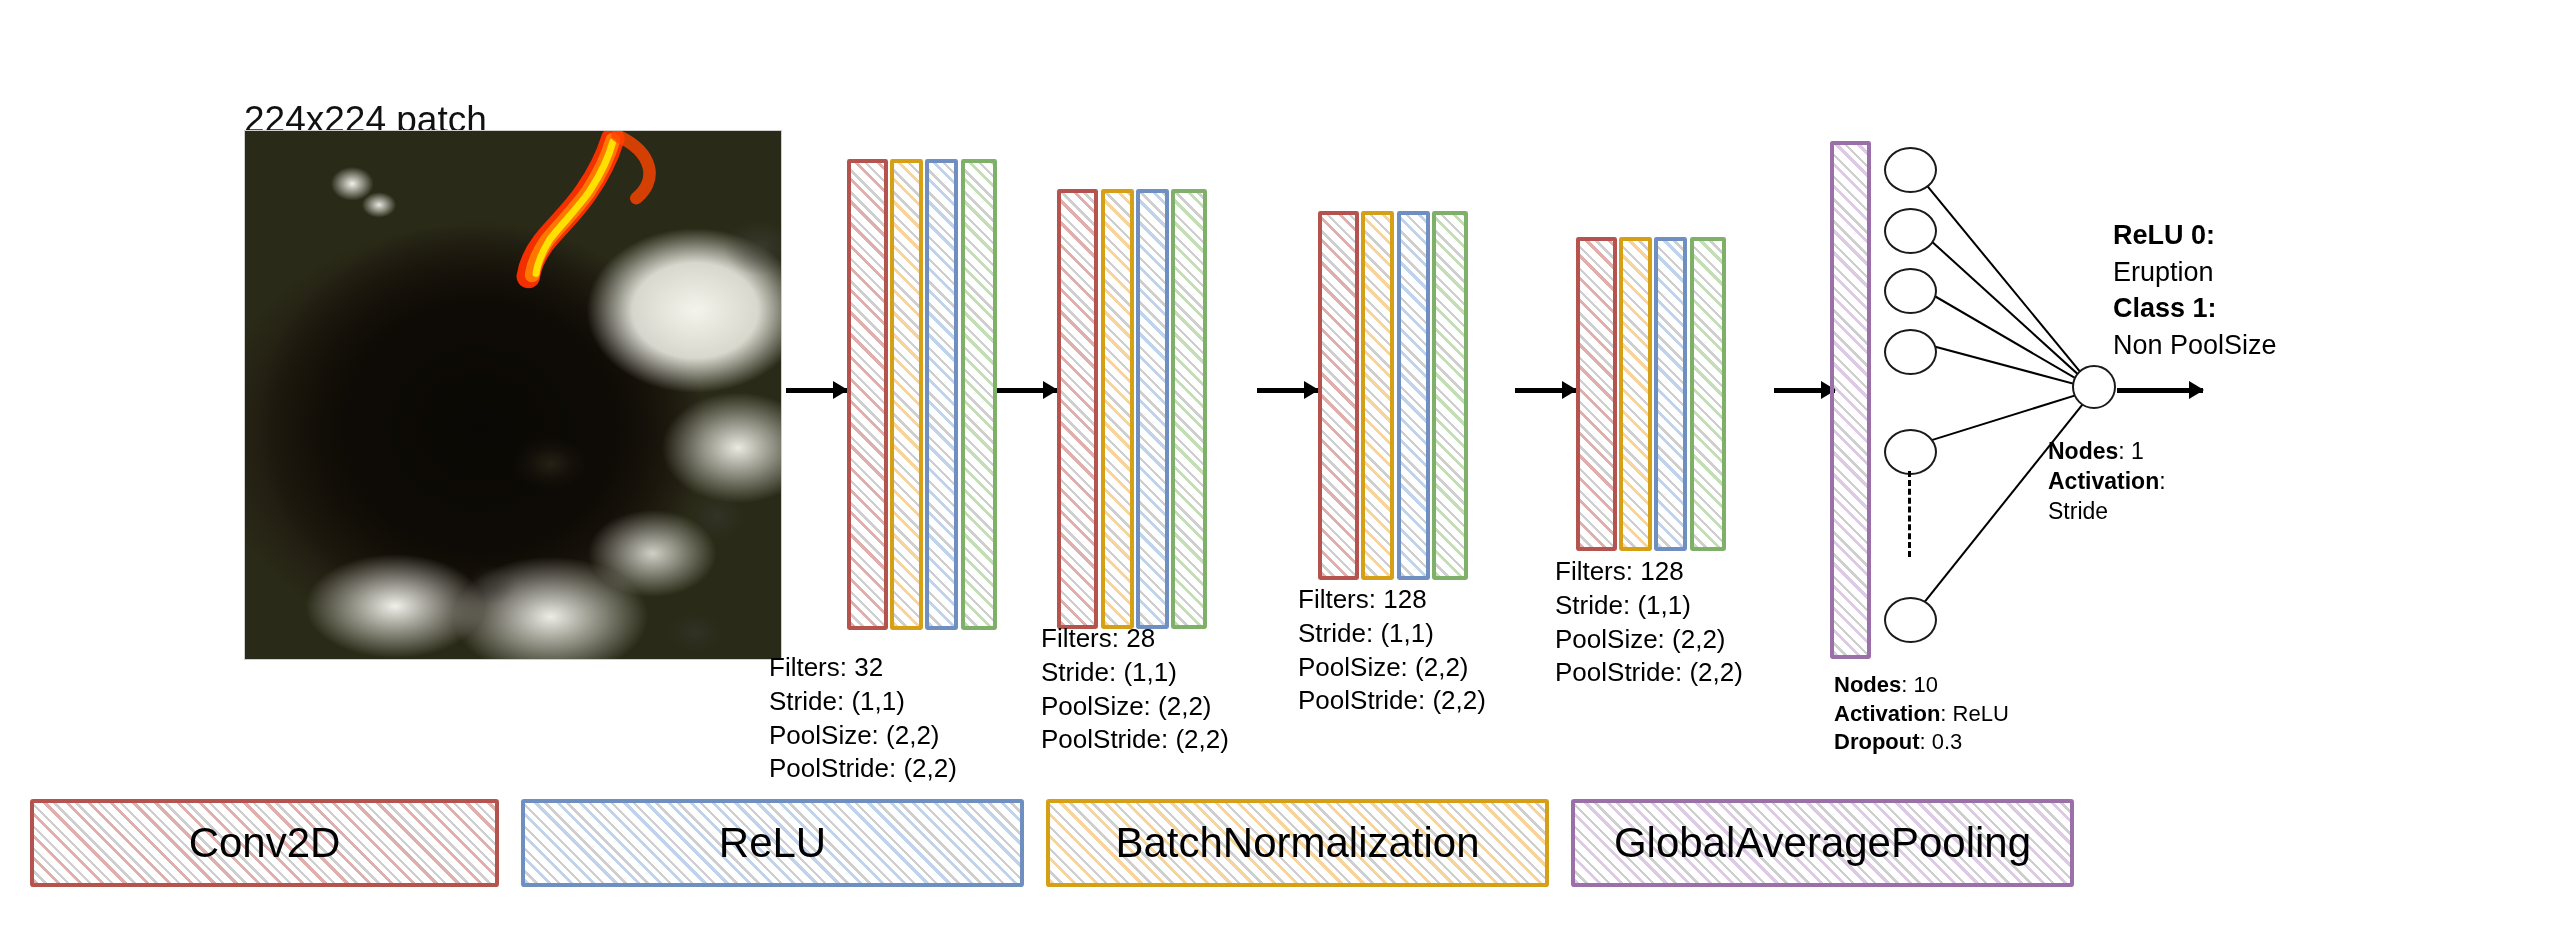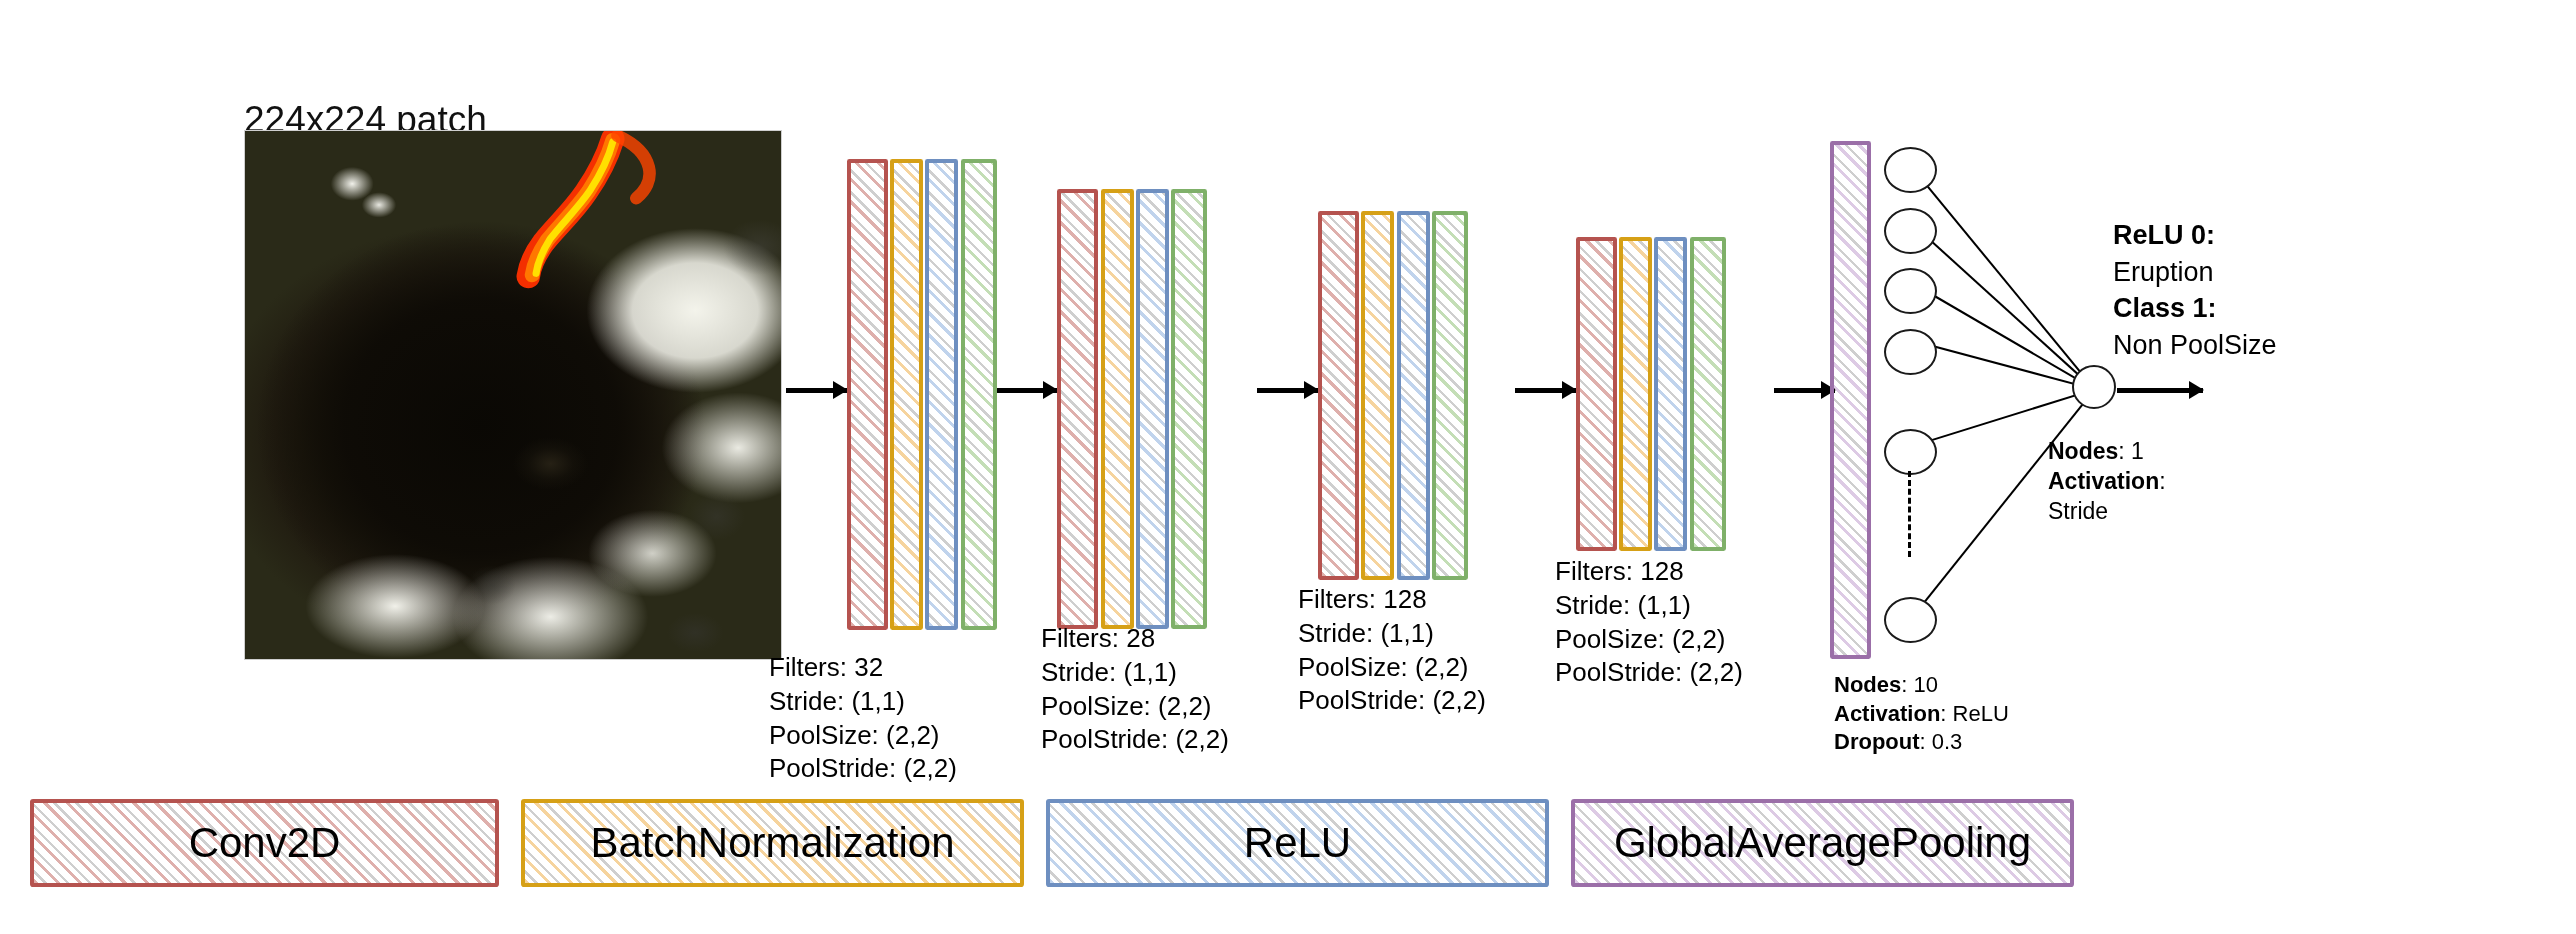--- a/index.html
+++ b/index.html
@@ -344,23 +344,23 @@
   <div class="k">ReLU 0:</div>
   <div>Eruption</div>
   <div class="k">Class 1:</div>
   <div>Non PoolSize</div>
 </div>
 
 <div id="legend">
   <div class="legend-item lg-conv hatch-red">
     <span>Conv2D</span>
   </div>
+  <div class="legend-item lg-relu hatch-blue">
+    <span>ReLU</span>
+  </div>
   <div class="legend-item lg-bn hatch-gold">
     <span>BatchNormalization</span>
-  </div>
-  <div class="legend-item lg-relu hatch-blue">
-    <span>ReLU</span>
   </div>
   <div class="legend-item lg-gap hatch-purple">
     <span>GlobalAveragePooling</span>
   </div>
 </div>
 
 
 </body></html>

